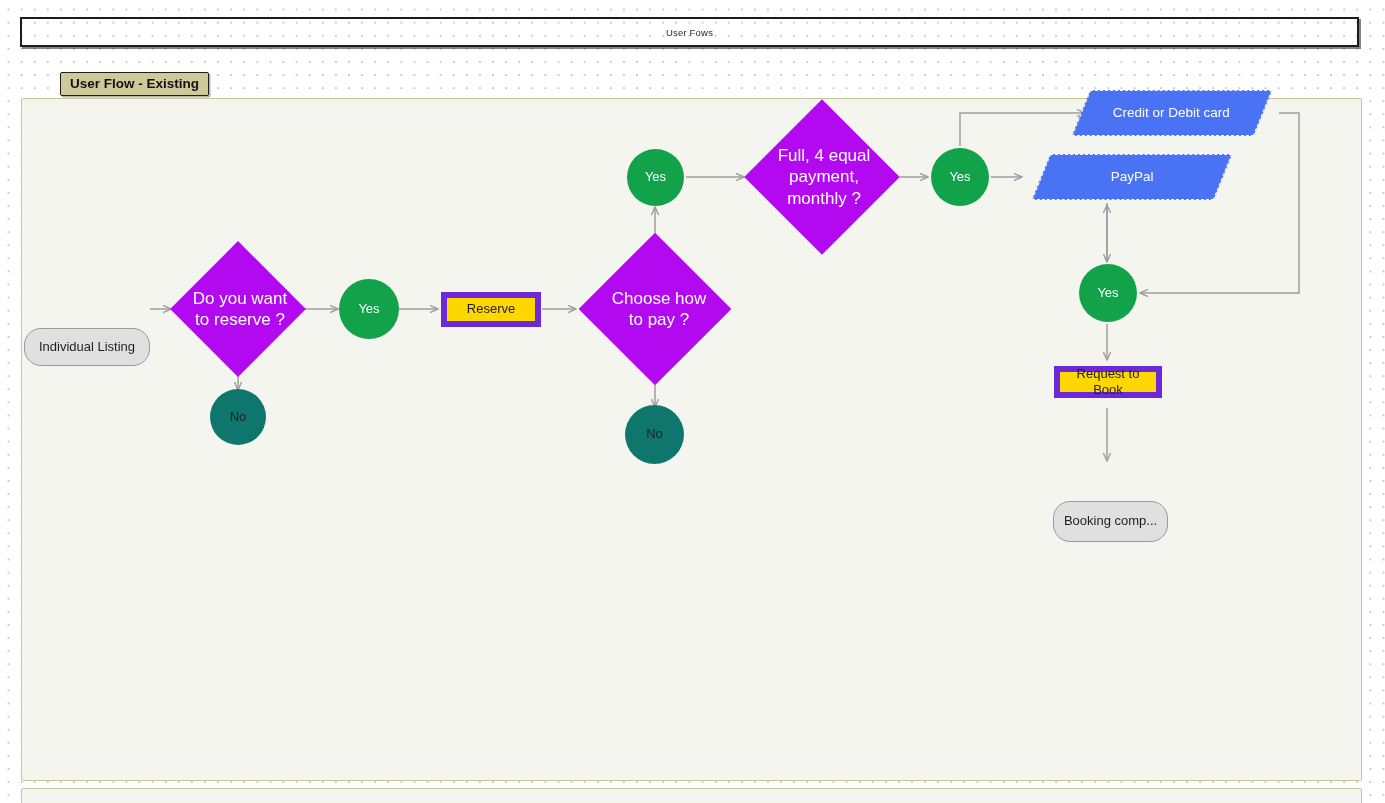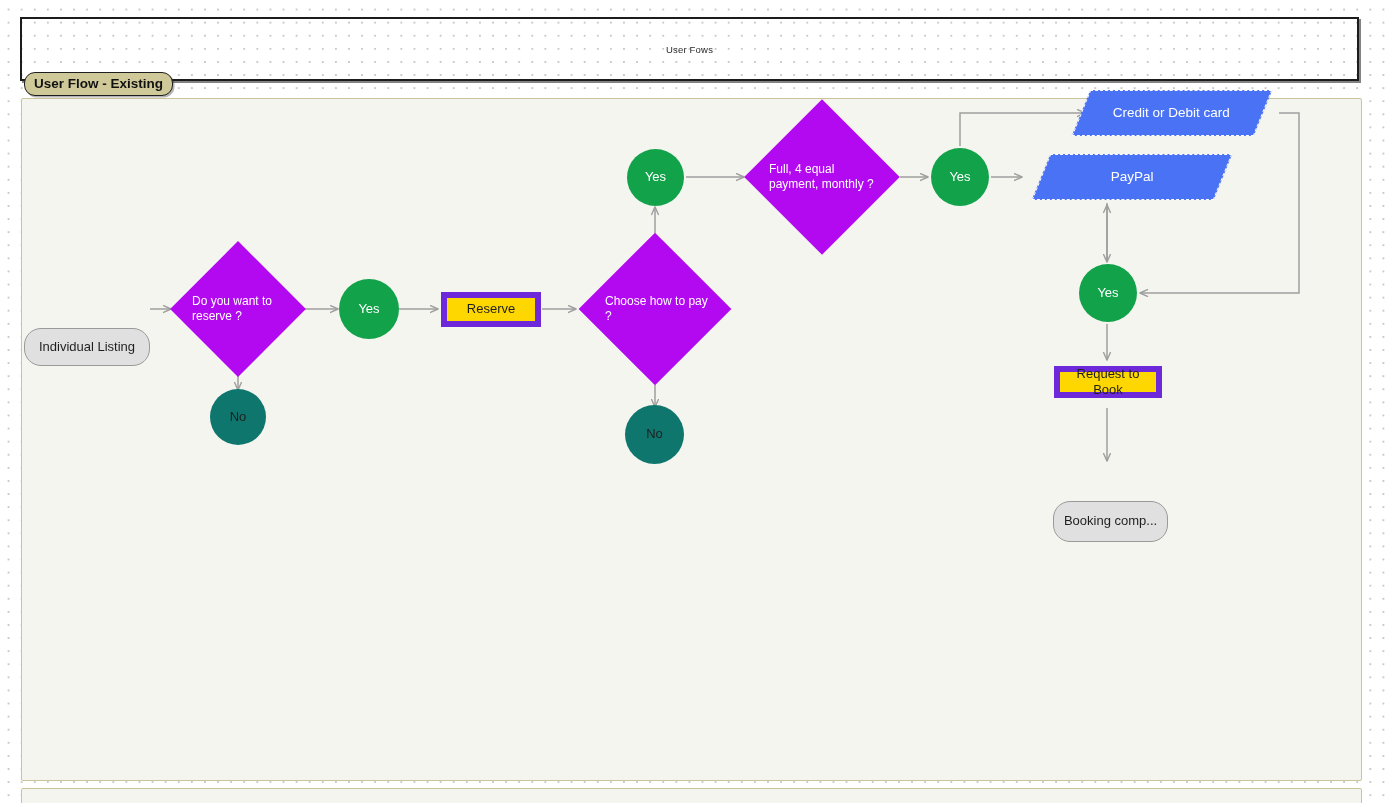--- a/index.html
+++ b/index.html
@@ -18,48 +18,49 @@
     background-size: 13.1px 13.1px;
     background-position: 2px 3px;
   }
 
   
   #header-box {
     position: absolute;
     left: 20px;
     top: 17px;
     width: 1339px;
-    height: 64px;
+    height: 30px;
     background: transparent;
     border: 2px solid #1c1c1c;
     box-shadow: 2px 2px 0 0 rgba(30,30,30,0.55);
     box-sizing: border-box;
     display: flex;
     align-items: center;
     justify-content: center;
   }
   #header-title {
     font-size: 9.5px;
     color: #2a2a2a;
     letter-spacing: .2px;
   }
 
   
   .section-tag {
     position: absolute;
     background: #cfc99a;
     border: 1.6px solid #1e1e1e;
-    border-radius: 11px;
+    border-radius: 2px;
     font-size: 13.5px;
     font-weight: bold;
     color: #111111;
     padding: 3px 9px 4px 9px;
     box-sizing: border-box;
     white-space: nowrap;
     box-shadow: 1.5px 1.5px 0 0 rgba(40,40,40,0.35);
+    margin-left: 36px;
   }
   #tag-existing { left: 24px; top: 72px; }
   #tag-next { left: 24px; top: 795px; }
 
   
   #flow-container {
     position: absolute;
     left: 21px;
     top: 98px;
     width: 1341px;
@@ -124,23 +125,23 @@
     transform: rotate(45deg);
   }
   .diamond-label {
     position: absolute;
     left: 0; top: 0;
     width: 100%;
     height: 100%;
     display: flex;
     align-items: center;
     justify-content: center;
-    text-align: left;
+    text-align: center;
     color: #ffffff;
-    font-size: 12px;
+    font-size: 17px;
     line-height: 1.25;
     z-index: 2;
   }
 
   
   .circle {
     border-radius: 50%;
     font-size: 13px;
   }
   .circle-yes {

